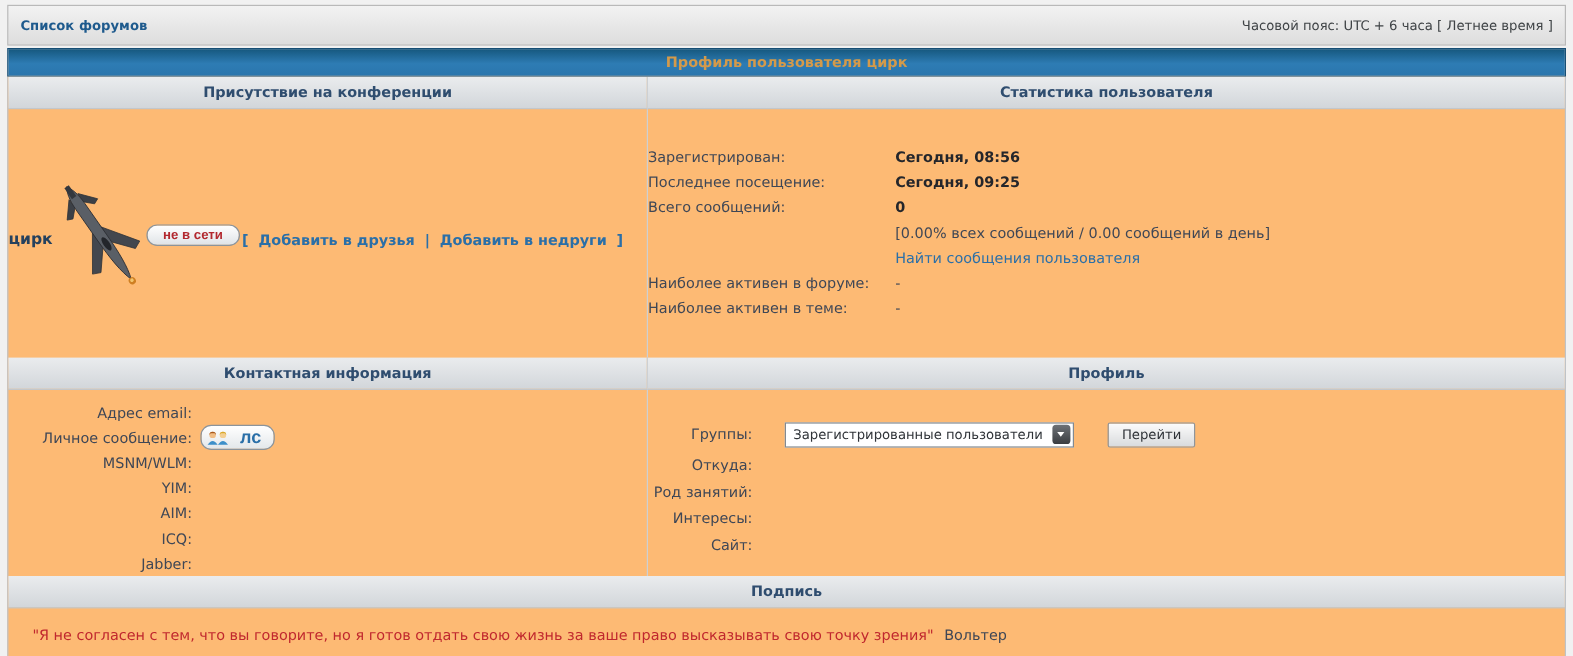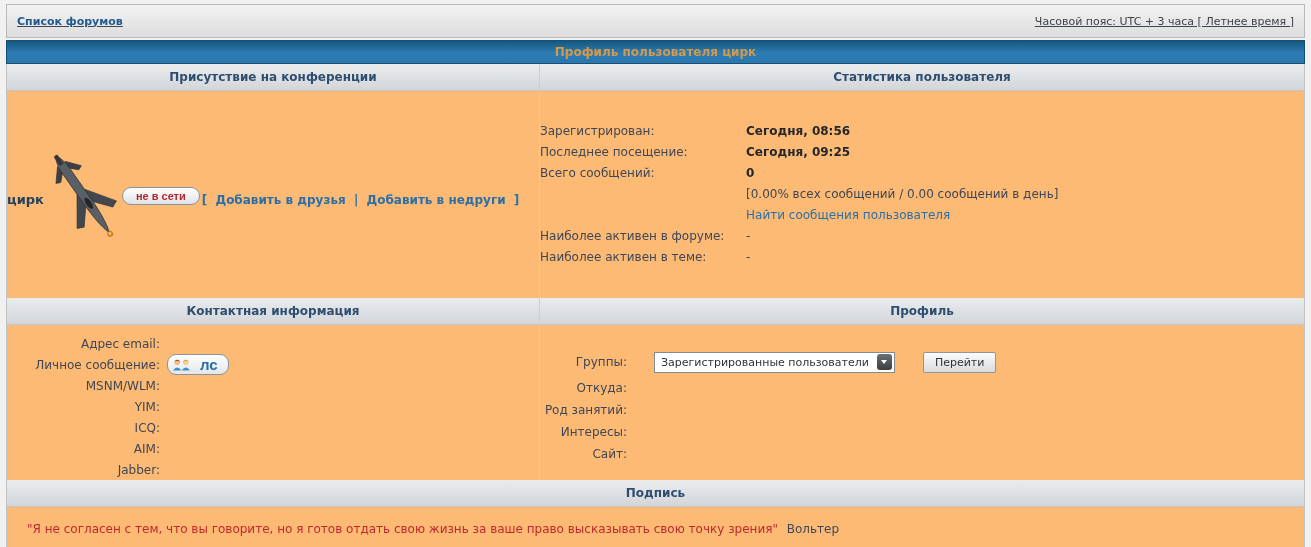--- a/index.html
+++ b/index.html
@@ -13,21 +13,20 @@
   .wrap { margin: 4px 6px 0 6px; }
 
   
   .topbar {
     height: 22px;
     background: linear-gradient(#f2f2f2, #dddddd);
     border: 1px solid #b9b9b9;
     display: flex; justify-content: space-between; align-items: center;
     padding: 16px 10px;
     font-size: 11px;
-    text-decoration: underline;
   }
   .topbar a.navlink { color: #1e5a8d; font-weight: bold; text-decoration: none; }
   .topbar .tz { color: #3f4346; }
 
   
   .titlebar {
     margin-top: 2px;
     height: 24px;
     background: linear-gradient(180deg, #16587f 0%, #2e7cb4 55%, #2a76ad 100%);
     border: 1px solid #174e74;
@@ -131,21 +130,21 @@
   .sig-quote { color: #c0282e; }
   .sig-author { color: #3f4756; margin-left: 5px; }
 </style>
 </head>
 <body>
 
 <div class="wrap">
 
   <div class="topbar">
     <a href="#" class="navlink">Список форумов</a>
-    <span class="tz">Часовой пояс: UTC + 3 часа [ Летнее время ]</span>
+    <span class="tz">Часовой пояс: UTC + 6 часа [ Летнее время ]</span>
   </div>
 
   <div class="titlebar">
     <span>Профиль пользователя цирк</span>
   </div>
 
   <div class="ptable">
 
     <div class="hcell bl">Присутствие на конференции</div>
     <div class="hcell">Статистика пользователя</div>
@@ -229,24 +228,24 @@
           <span>лс</span>
         </button>
       </div>
       <div class="crow">
         <span class="clabel">MSNM/WLM:</span>
       </div>
       <div class="crow">
         <span class="clabel">YIM:</span>
       </div>
       <div class="crow">
+        <span class="clabel">AIM:</span>
+      </div>
+      <div class="crow">
         <span class="clabel">ICQ:</span>
-      </div>
-      <div class="crow">
-        <span class="clabel">AIM:</span>
       </div>
       <div class="crow">
         <span class="clabel">Jabber:</span>
       </div>
     </div>
 
     <div class="profile">
       <div class="prow first">
         <span class="plabel">Группы:</span>
         <span class="fselect">

